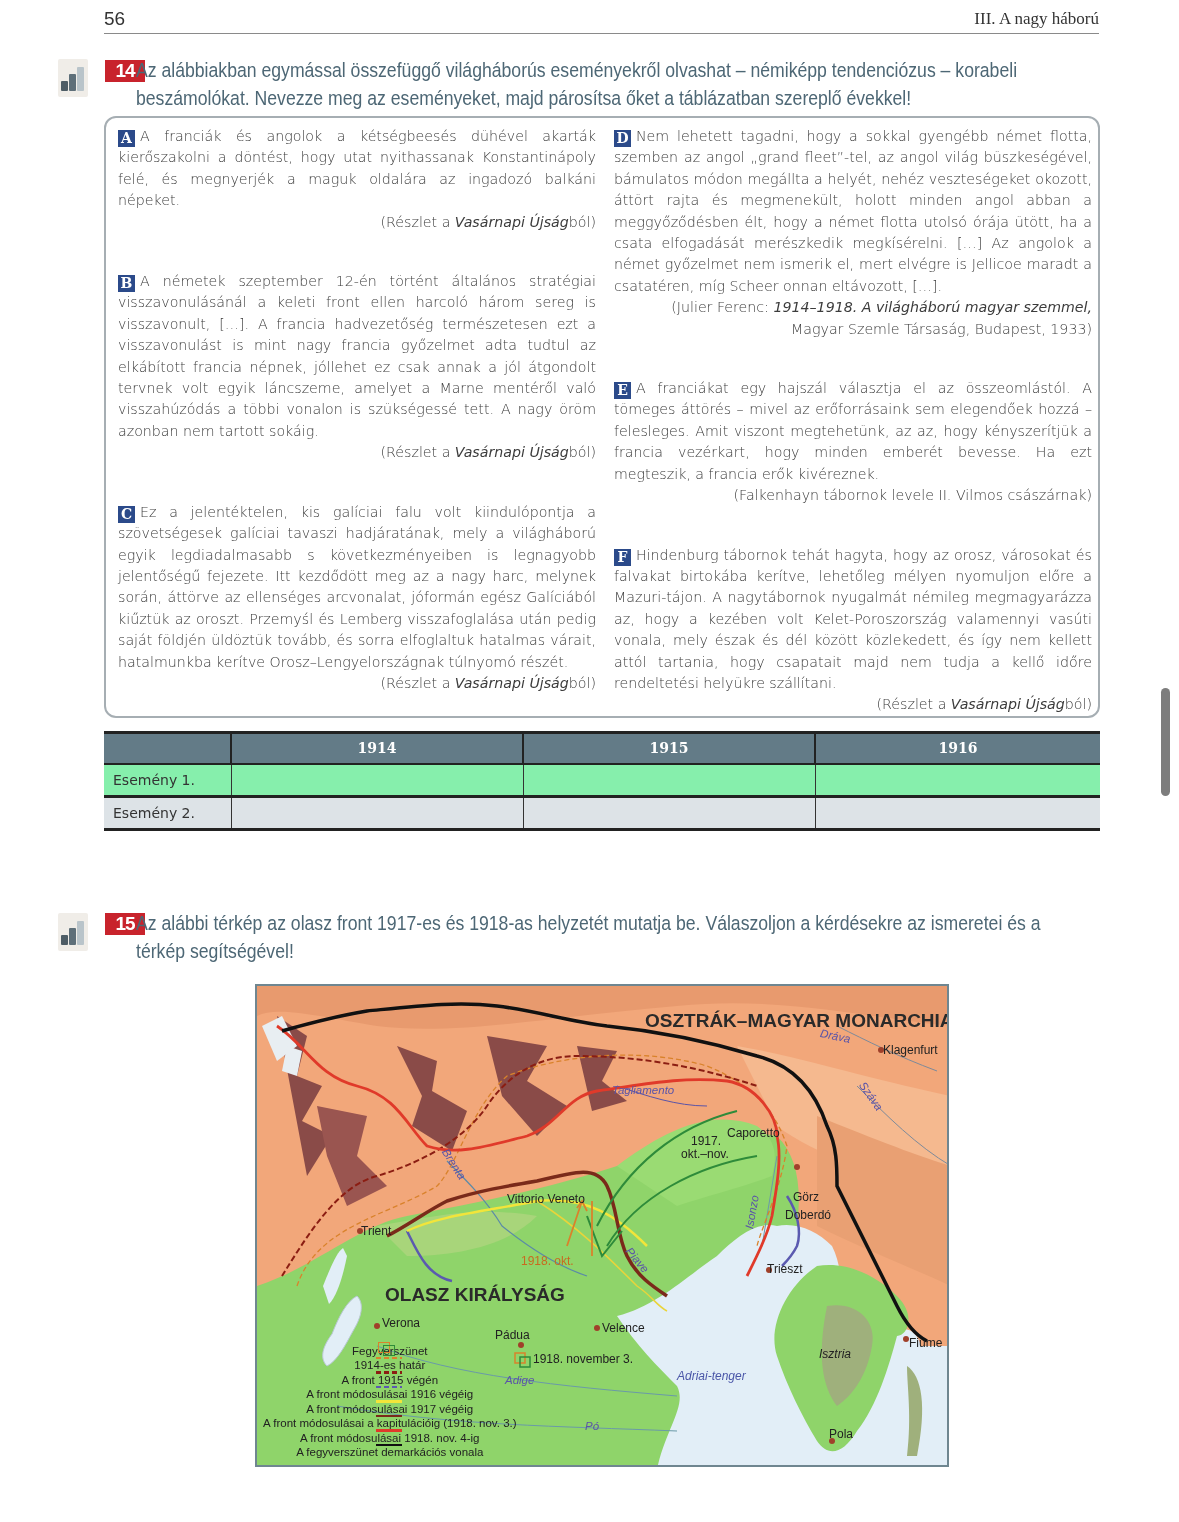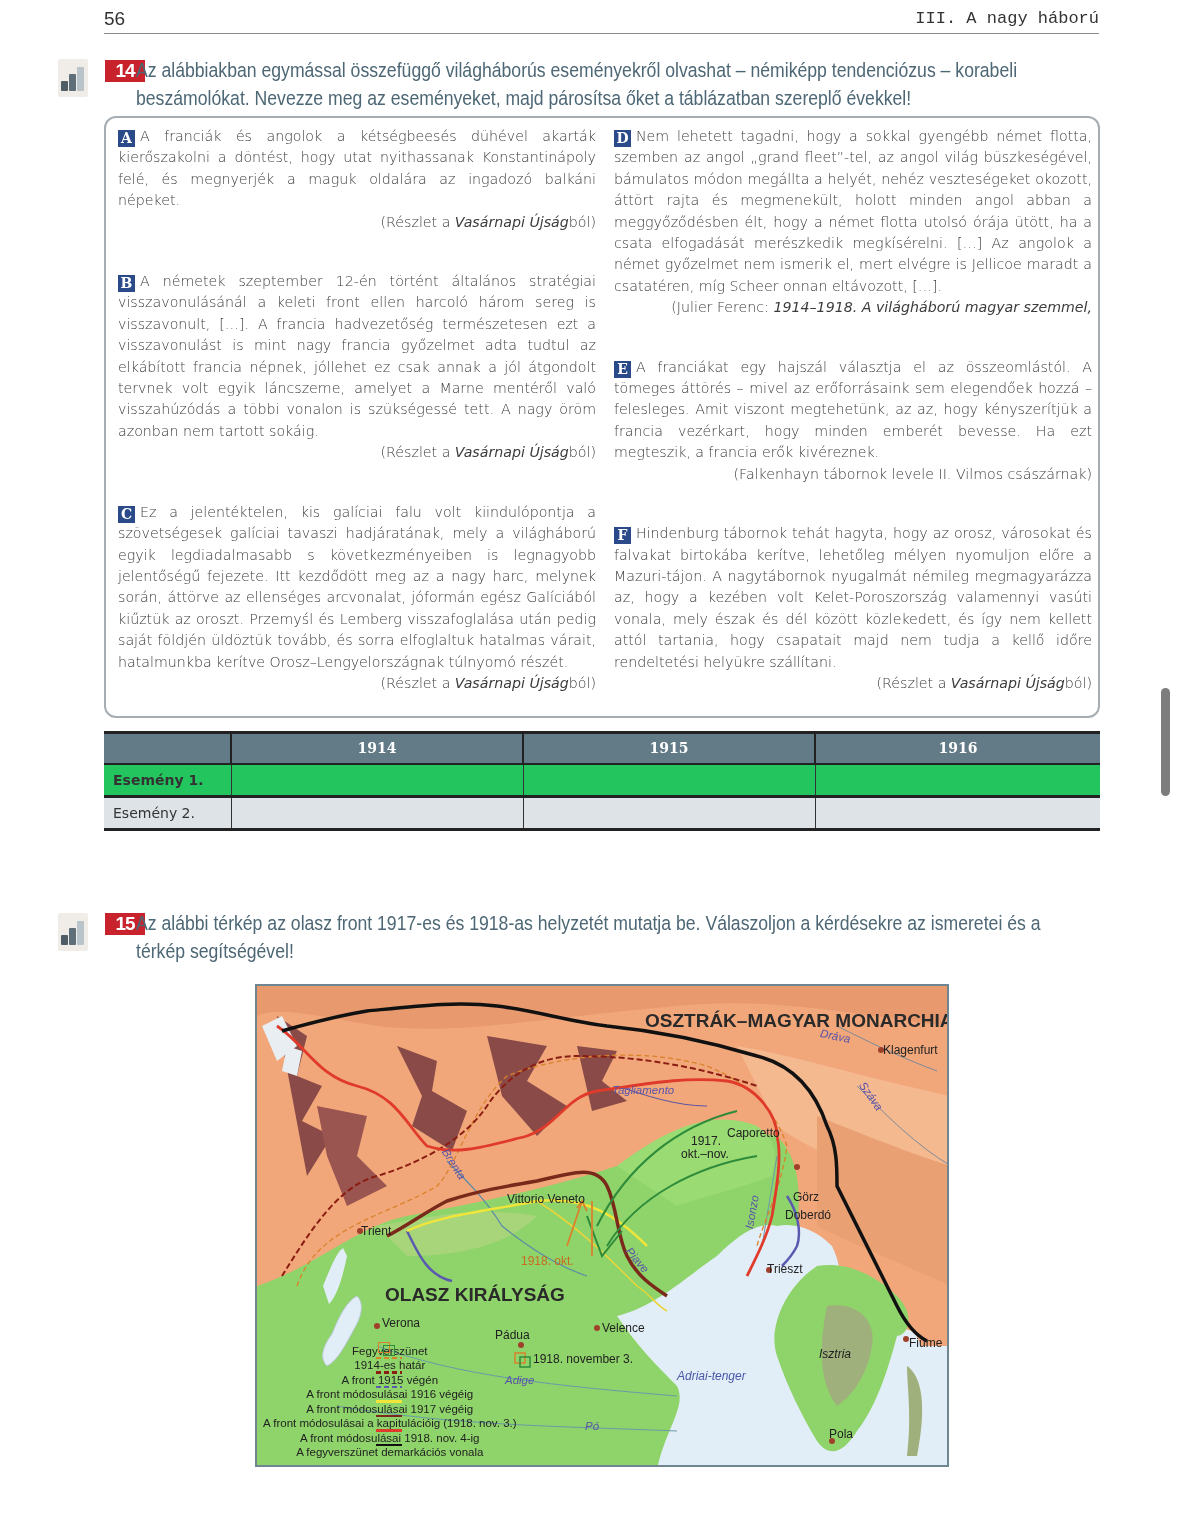--- a/index.html
+++ b/index.html
@@ -1,21 +1,21 @@
 <!DOCTYPE html>
 <html><head>
 <meta charset="utf-8">
 <style>
   * { box-sizing: border-box; margin: 0; padding: 0; }
   html, body { width: 1179px; height: 1522px; background: #ffffff; overflow: hidden; }
   body { position: relative; font-family: "DejaVu Sans", sans-serif; color: #3a3a3a; }
 
   .page-header { position: absolute; left: 104px; top: 6px; width: 995px; height: 28px; border-bottom: 1.5px solid #8a8a8a; }
   .page-num { position: absolute; left: 0; top: 2px; font-family: "Liberation Sans", sans-serif; font-size: 19px; color: #333; }
-  .chapter { position: absolute; right: 0; top: 3px; font-family: Liberation Mono, monospace; font-size: 17px; color: #333; text-align: right; }
+  .chapter { position: absolute; right: 0; top: 3px; font-family: Liberation Serif, serif; font-size: 17px; color: #333; text-align: right; }
 
   .task-icon { position: absolute; width: 30px; height: 38px; background: #f0ede8; border-radius: 2px; }
   .task-icon .bar { position: absolute; bottom: 6px; width: 7px; border-radius: 1px; }
   .task-icon .b1 { left: 3px; height: 10px; background: #4e5d66; }
   .task-icon .b2 { left: 11px; height: 17px; background: #5e6f79; }
   .task-icon .b3 { left: 19px; height: 24px; background: #b9c4ca; }
 
   .task-num { position: absolute; width: 40px; height: 22px; background: #c8232c; color: #fff; font-family: "Liberation Sans", sans-serif; font-weight: bold; font-size: 19px; line-height: 22px; text-align: center; letter-spacing: -1px; }
   .task-text { position: absolute; font-family: "Liberation Sans", sans-serif; font-size: 20.5px; line-height: 28px; color: #4d6775; transform-origin: left top; }
 
@@ -27,21 +27,21 @@
   .src + .src { margin-top: 38px; }
   .letter { display: inline-block; width: 17px; height: 17px; background: #2b4a8a; color: #fff; font-family: "DejaVu Serif", serif; font-weight: bold; font-size: 14px; line-height: 17px; text-align: center; margin-right: 5px; vertical-align: -2px; }
   .cite { text-align: right; display: block; }
   .cite i { font-style: italic; }
 
   .answer-table { position: absolute; left: 104px; top: 731px; width: 996px; border-collapse: collapse; }
   .answer-table th { background: #637b87; color: #fff; height: 31px; font-family: "DejaVu Serif", serif; font-size: 14px; font-weight: bold; border-top: 3px solid #222; border-bottom: 2px solid #222; border-left: 2px solid #222; }
   .answer-table th:first-child { border-left: none; width: 127px; }
   .answer-table td { height: 33px; font-family: "DejaVu Sans", sans-serif; font-size: 14px; color: #333; border-left: 1.5px solid #333; border-bottom: 3px solid #222; }
   .answer-table td:first-child { border-left: none; padding-left: 9px; }
-  .answer-table tr.r1 td { background: #22c55e; font-weight: bold; }
+  .answer-table tr.r1 td { background: #86efac; }
   .answer-table tr.r2 td { background: #dde3e7; }
 
   .map { position: absolute; left: 255px; top: 984px; width: 694px; height: 483px; border: 2px solid #6f8690; overflow: hidden; background: #e3eef6; }
   .map svg { position: absolute; left: 0; top: 0; }
   .map-label { position: absolute; font-family: "Liberation Sans", sans-serif; font-size: 12px; color: #222; white-space: nowrap; }
   .map-label.big { font-size: 19px; font-weight: bold; color: #2a2a2a; }
   .map-label.river { color: #5a54a8; font-style: italic; font-size: 11.5px; }
   .map-label.sea { color: #4a56a8; font-style: italic; font-size: 12px; }
   .map-label.orange { color: #c86a20; }
   .legend { position: absolute; left: 6px; top: 356px; font-family: "Liberation Sans", sans-serif; font-size: 11.5px; color: #222; }
@@ -86,20 +86,21 @@
     </div>
     <div class="src">
       <span class="letter">C</span><span>Ez a jelentéktelen, kis galíciai falu volt kiindulópontja a szövetségesek galíciai tavaszi hadjáratának, mely a világháború egyik legdiadalmasabb s következményeiben is legnagyobb jelentőségű fejezete. Itt kezdődött meg az a nagy harc, melynek során, áttörve az ellenséges arcvonalat, jóformán egész Galíciából kiűztük az oroszt. Przemyśl és Lemberg visszafoglalása után pedig saját földjén üldöztük tovább, és sorra elfoglaltuk hatalmas várait, hatalmunkba kerítve Orosz–Lengyelországnak túlnyomó részét.</span>
       <span class="cite"><span>(Részlet a </span><i>Vasárnapi Újság</i><span>ból)</span></span>
     </div>
   </div>
   <div class="col col-right">
     <div class="src">
       <span class="letter">D</span><span>Nem lehetett tagadni, hogy a sokkal gyengébb német flotta, szemben az angol „grand fleet”-tel, az angol világ büszkeségével, bámulatos módon megállta a helyét, nehéz veszteségeket okozott, áttört rajta és megmenekült, holott minden angol abban a meggyőződésben élt, hogy a német flotta utolsó órája ütött, ha a csata elfogadását merészkedik megkísérelni. […] Az angolok a német győzelmet nem ismerik el, mert elvégre is Jellicoe maradt a csatatéren, míg Scheer onnan eltávozott, […].</span>
       <span class="cite"><span>(Julier Ferenc: </span><i>1914–1918. A világháború magyar szemmel,</i></span>
+      <span class="cite">Magyar Szemle Társaság, Budapest, 1933)</span>
     </div>
     <div class="src">
       <span class="letter">E</span><span>A franciákat egy hajszál választja el az összeomlástól. A tömeges áttörés – mivel az erőforrásaink sem elegendőek hozzá – felesleges. Amit viszont megtehetünk, az az, hogy kényszerítjük a francia vezérkart, hogy minden emberét bevesse. Ha ezt megteszik, a francia erők kivéreznek.</span>
       <span class="cite">(Falkenhayn tábornok levele II. Vilmos császárnak)</span>
     </div>
     <div class="src">
       <span class="letter">F</span><span>Hindenburg tábornok tehát hagyta, hogy az orosz, városokat és falvakat birtokába kerítve, lehetőleg mélyen nyomuljon előre a Mazuri-tájon. A nagytábornok nyugalmát némileg megmagyarázza az, hogy a kezében volt Kelet-Poroszország valamennyi vasúti vonala, mely észak és dél között közlekedett, és így nem kellett attól tartania, hogy csapatait majd nem tudja a kellő időre rendeltetési helyükre szállítani.</span>
       <span class="cite"><span>(Részlet a </span><i>Vasárnapi Újság</i><span>ból)</span></span>
     </div>
   </div>

